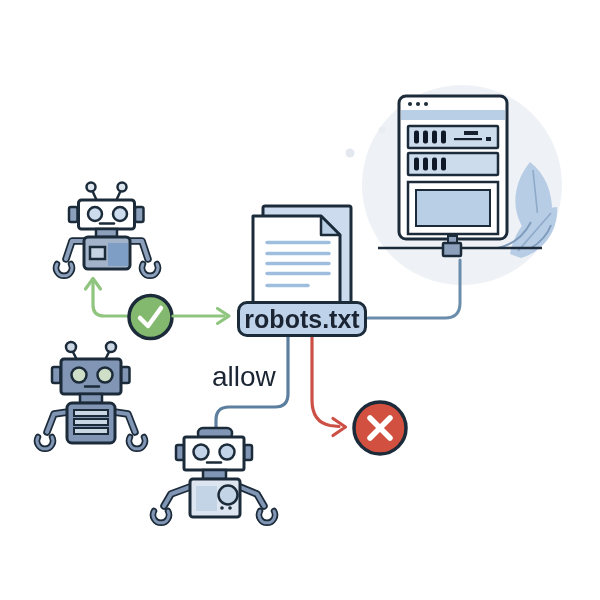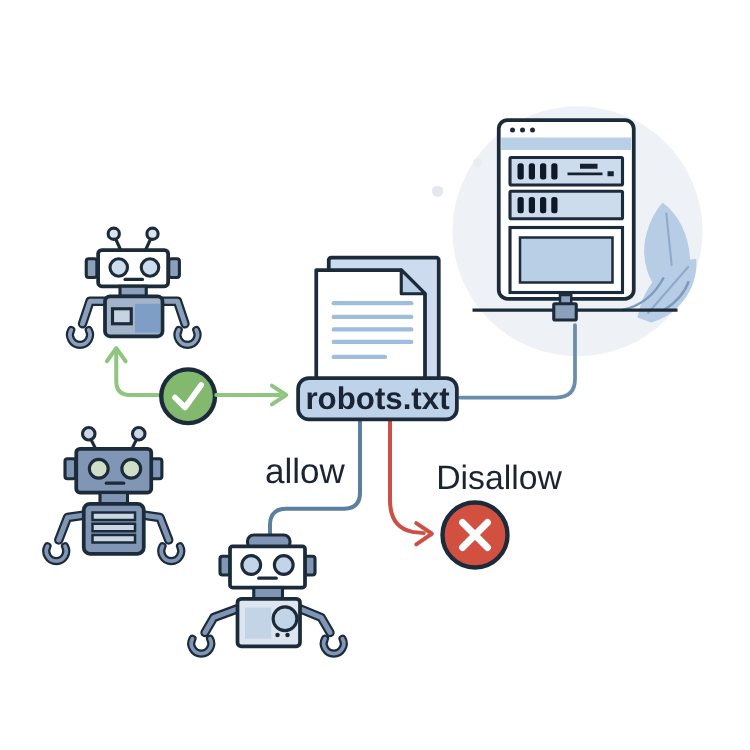--- a/index.html
+++ b/index.html
@@ -212,15 +212,14 @@
     <circle cx="230" cy="508" r="1.8" style="fill:var(--outline)"></circle>
   </g>
 
 </svg>
 
 <div class="robots-label">
   <span>robots.txt</span>
 </div>
 
 <div class="flow-text allow-text">allow</div>
-<div class="flow-text disallow-text">Disallow</div>
 
 </div>
 
 </body></html>

